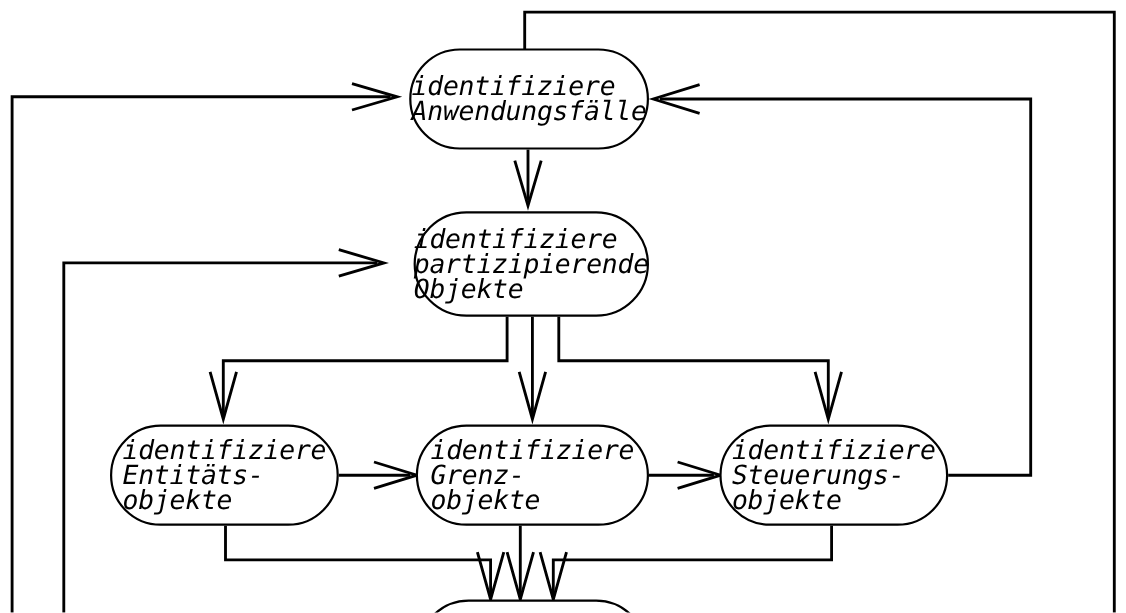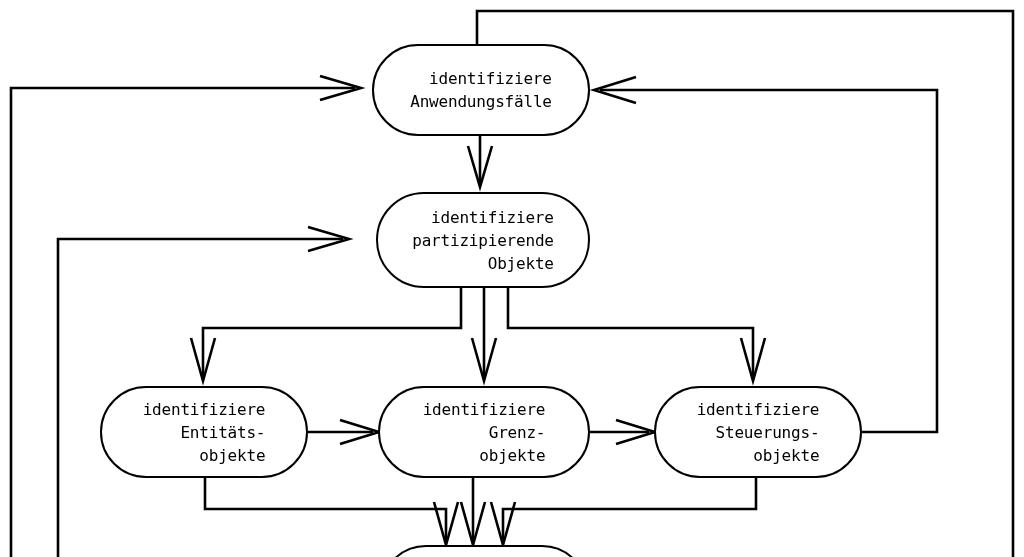--- a/index.html
+++ b/index.html
@@ -27,28 +27,29 @@
     position: absolute;
     box-sizing: border-box;
     background: #ffffff;
     border: 2.6px solid #000000;
     display: flex;
     align-items: center;
     justify-content: center;
     z-index: 5;
   }
   .node-label {
-    text-align: right;
+    text-align: left;
     color: #000000;
     font-family: "DejaVu Sans Mono", monospace;
-    font-size: 16px;
+    font-size: 24px;
     line-height: 23px;
     letter-spacing: -0.2px;
     white-space: pre-line;
     user-select: none;
+    font-style: italic;
   }
 </style>
 </head>
 <body>
 
 <div id="canvas">
 
   <svg id="wires" viewBox="0 0 1024 557" width="1024" height="557" xmlns="http://www.w3.org/2000/svg">
     <g fill="none" stroke="#000000" stroke-width="2.6" stroke-linecap="butt" stroke-linejoin="miter">
 

